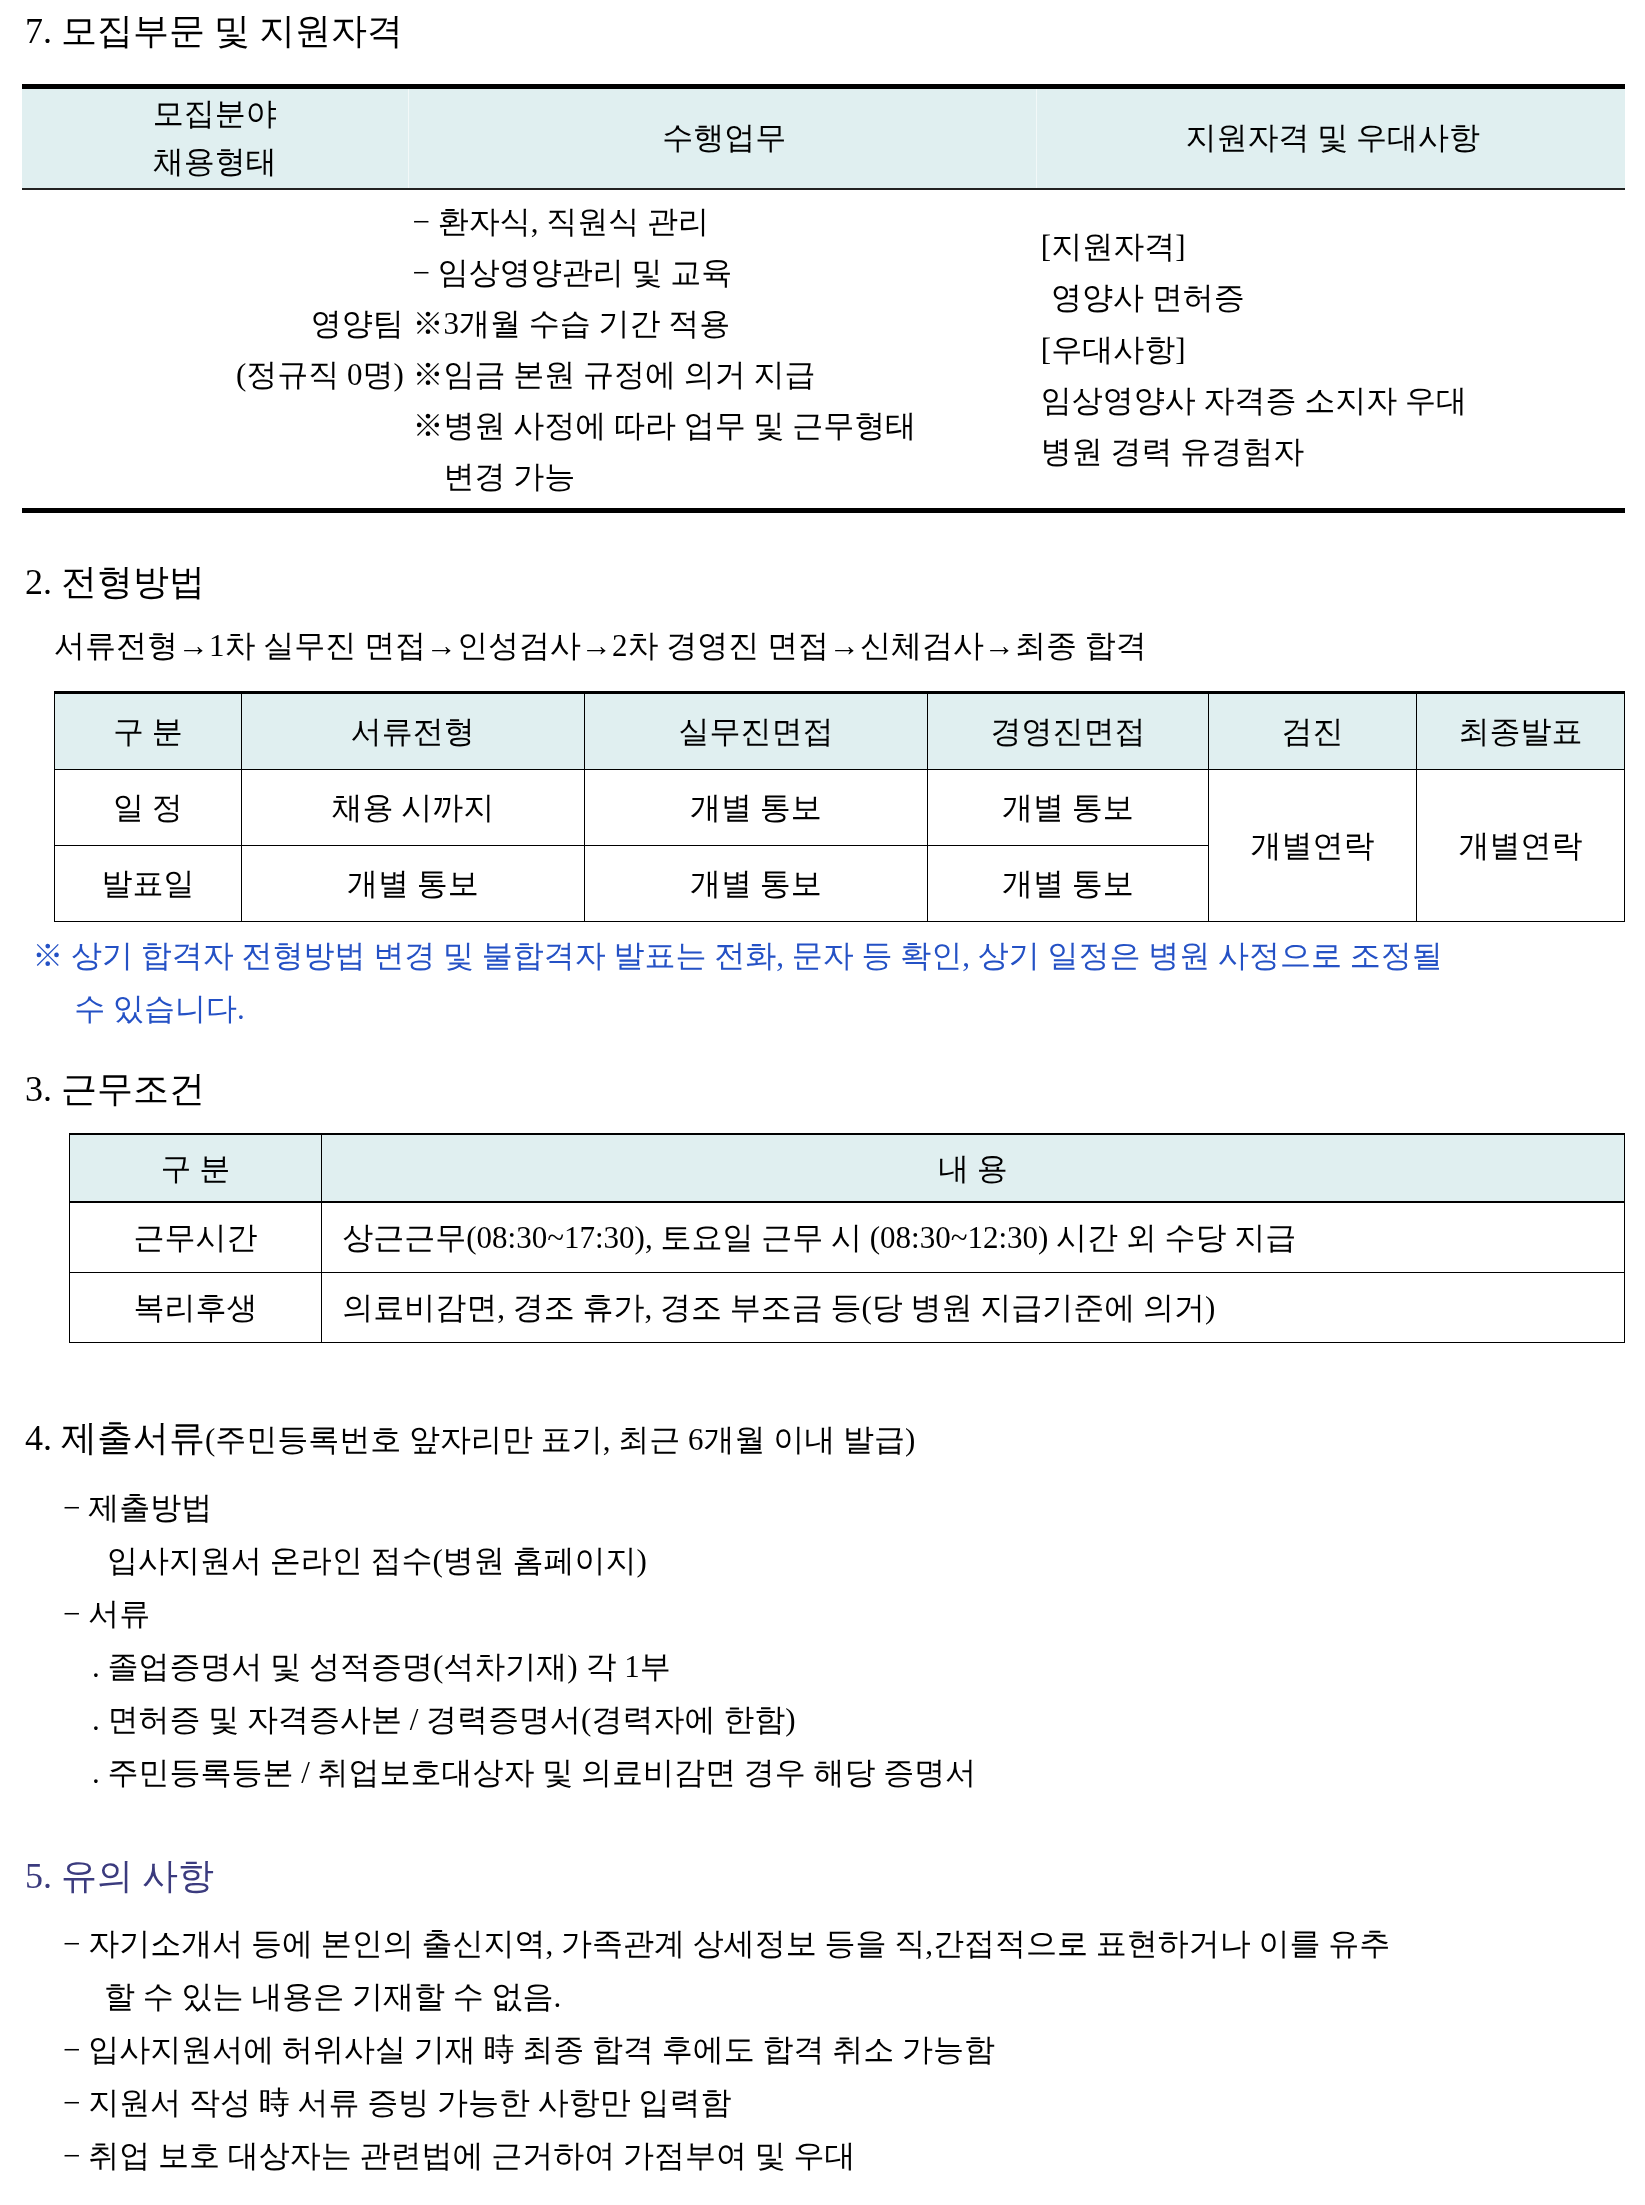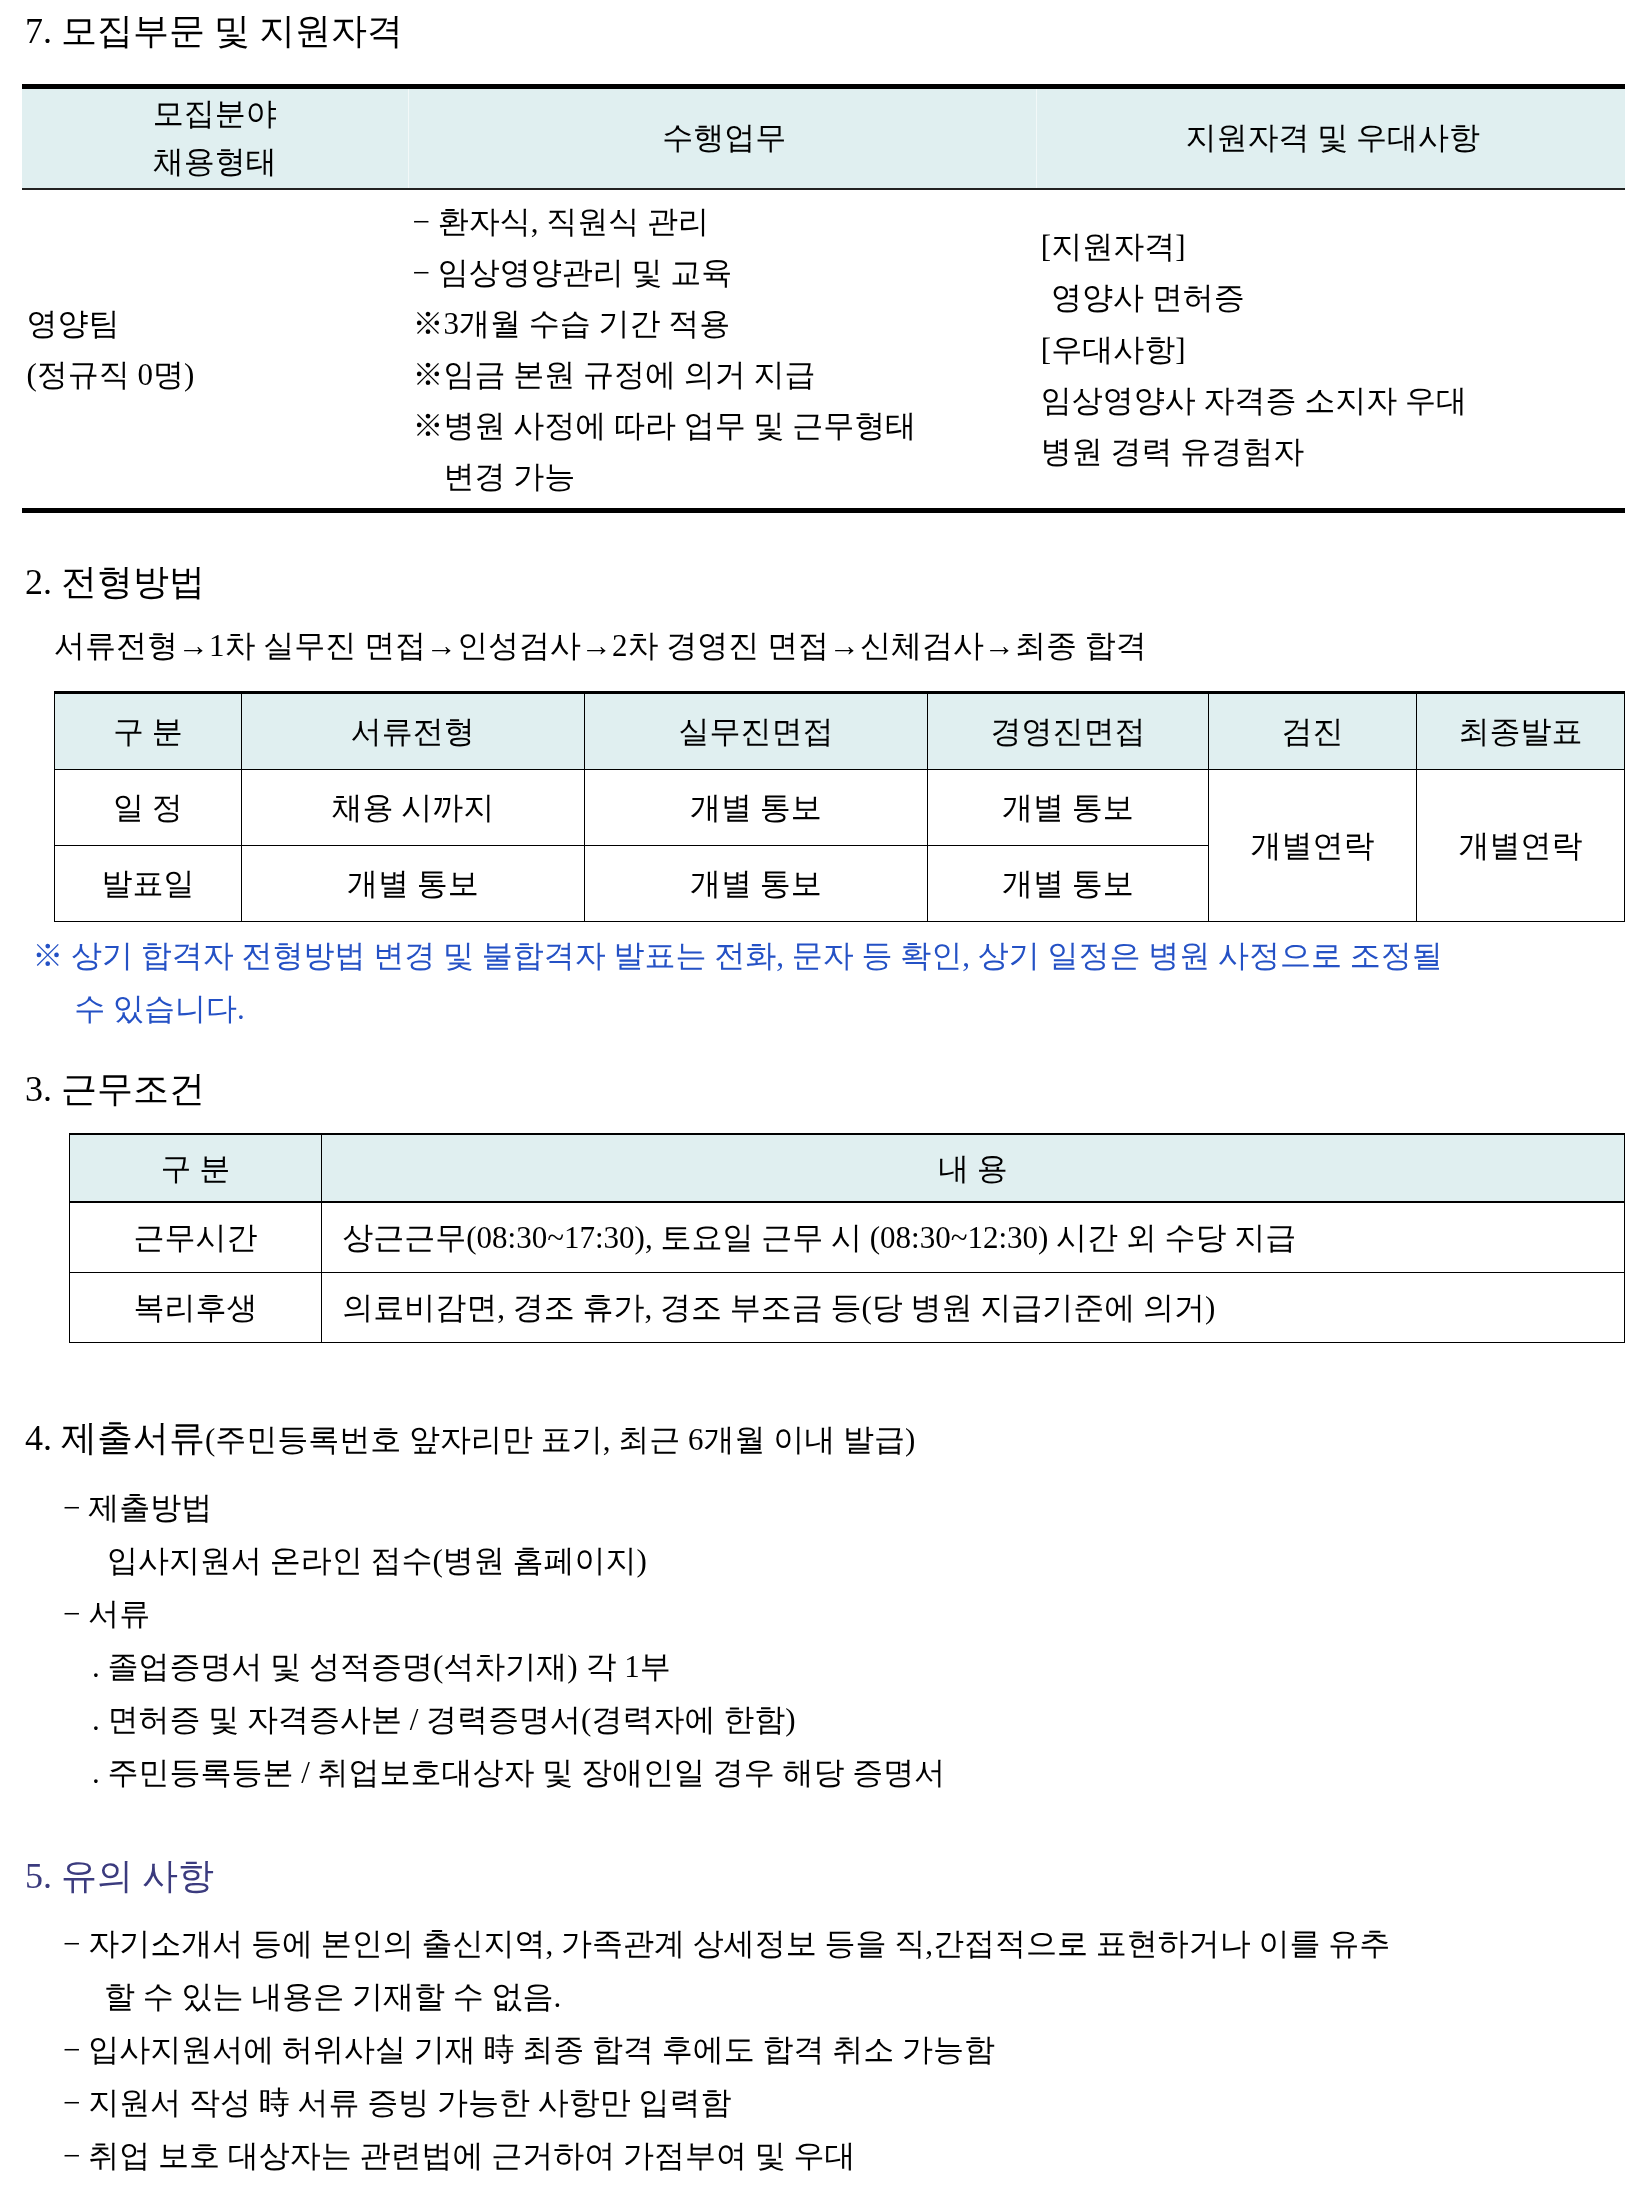--- a/index.html
+++ b/index.html
@@ -29,21 +29,21 @@
   }
   .t1 thead td{
     background:var(--header-bg);
     border-bottom:2.9px solid #222;
     text-align:center;vertical-align:middle;
     line-height:1.55;padding:1.5px 7.3px;
   }
   .t1 thead td + td{border-left:1.5px solid #f2f8f8;padding-left:11px;}
   .t1 tbody td{vertical-align:middle;padding:5.8px 4.4px;}
   .t1 .lines div{line-height:1.65;white-space:pre-wrap;}
-  .t1 .pos{text-align:left;font-family:Liberation Serif, serif;}
+  .t1 .pos{text-align:right;font-family:Liberation Serif, serif;}
   .indent1{padding-left:31px;}
   .pad-sm{padding-left:10.2px;}
   
   .t2{
     width:1571px;border-collapse:collapse;table-layout:fixed;
     margin:19px 0 0 32px;
     border:1.5px solid #000;border-top:3.7px solid #000;
   }
   .t2 td{
     border:1.5px solid #000;text-align:center;vertical-align:middle;
@@ -206,21 +206,21 @@
 
 <div>
   <div class="heading h4"><span>4. 제출서류</span><span class="paren">(주민등록번호 앞자리만 표기, 최근 6개월 이내 발급)</span></div>
 
   <div class="list">
     <div class="ind-a">− 제출방법</div>
     <div class="ind-b">입사지원서 온라인 접수(병원 홈페이지)</div>
     <div class="ind-a">− 서류</div>
     <div class="ind-c">. 졸업증명서 및 성적증명(석차기재) 각 1부</div>
     <div class="ind-c">. 면허증 및 자격증사본 / 경력증명서(경력자에 한함)</div>
-    <div class="ind-c">. 주민등록등본 / 취업보호대상자 및 장애인일 경우 해당 증명서</div>
+    <div class="ind-c">. 주민등록등본 / 취업보호대상자 및 의료비감면 경우 해당 증명서</div>
   </div>
 </div>
 
 <div>
   <div class="heading h5">5. 유의 사항</div>
 
   <div class="list">
     <div class="ind-a">− 자기소개서 등에 본인의 출신지역, 가족관계 상세정보 등을 직,간접적으로 표현하거나 이를 유추</div>
     <div class="ind-d">할 수 있는 내용은 기재할 수 없음.</div>
     <div class="ind-a">− 입사지원서에 허위사실 기재 時 최종 합격 후에도 합격 취소 가능함</div>

